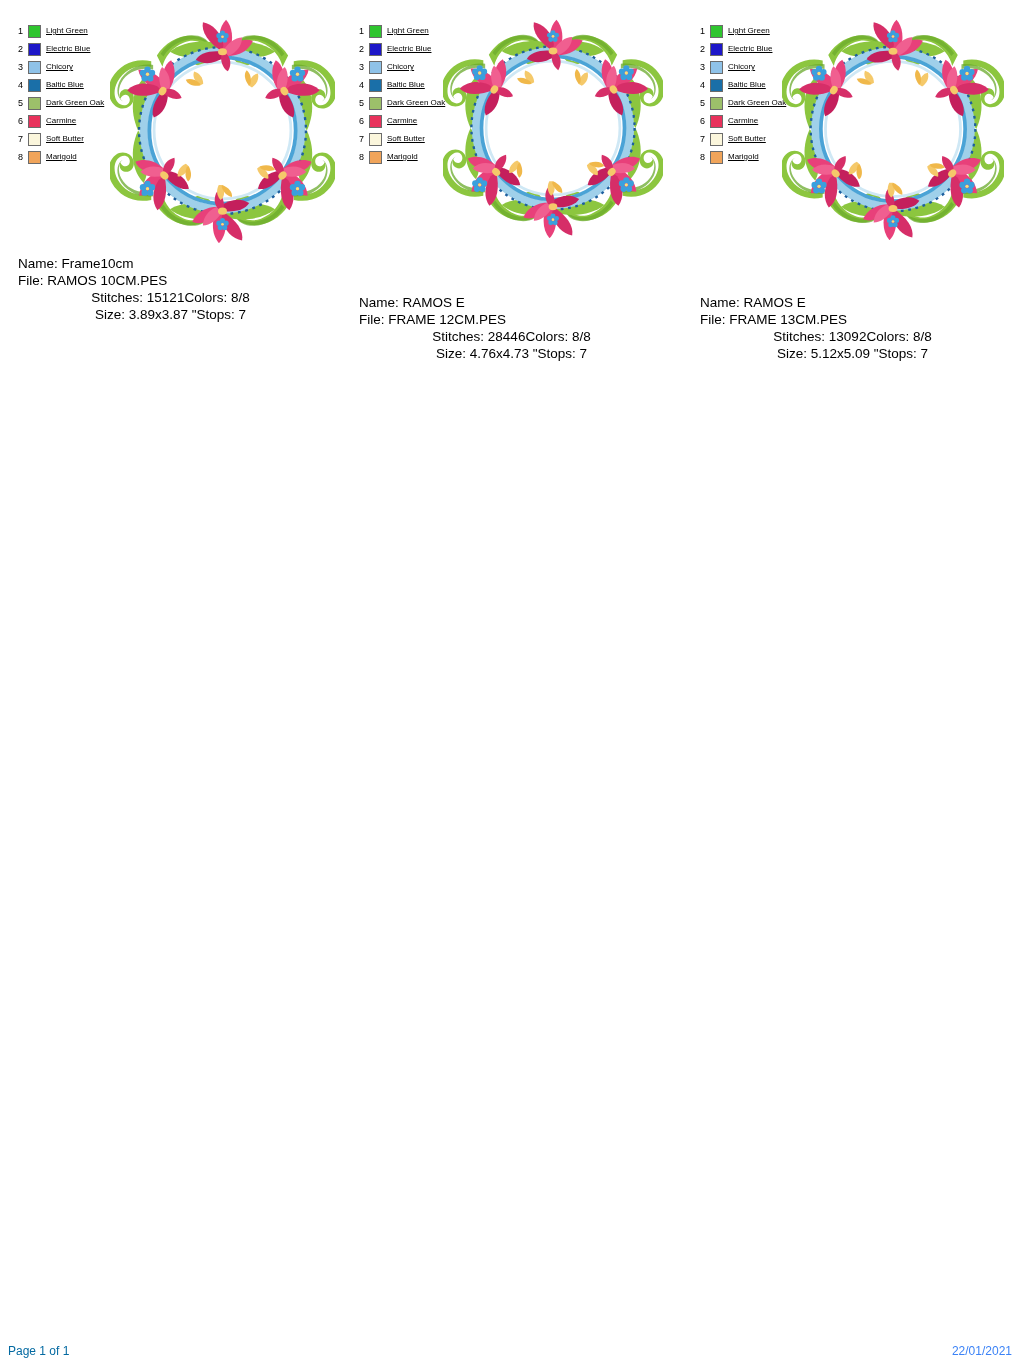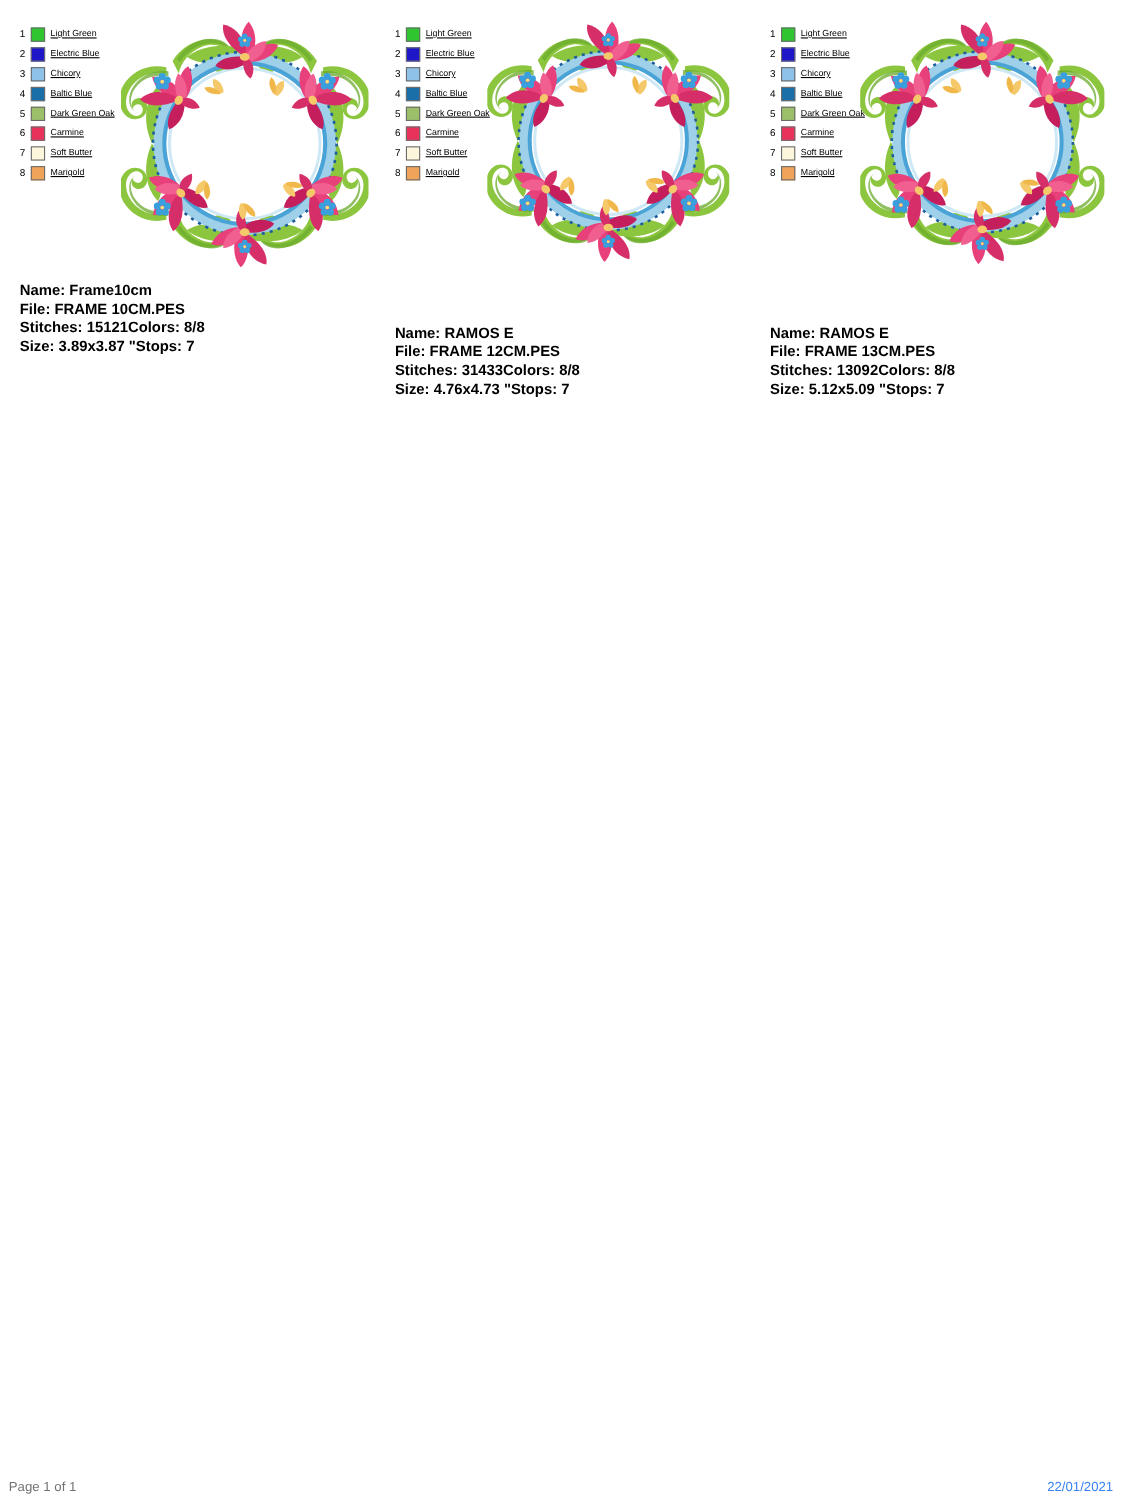--- a/index.html
+++ b/index.html
@@ -81,42 +81,42 @@
 
   .design-art svg { display: block; width: 100%; height: 100%; }
 
   
   .info {
     position: absolute;
     left: 18px;
     top: 255px;
     width: 305px;
     font-size: 13.5px;
-    font-weight: bold;
+    font-weight: normal;
     line-height: 17px;
   }
   .info .line {
     display: block;
     white-space: nowrap;
   }
   .info .split {
     display: flex;
-    justify-content: flex-start;
+    justify-content: center;
   }
 
   
   .block2 .info, .block3 .info { left: 18px; margin-top: 39px; }
 
   
   .footer-left {
     position: absolute;
     left: 8px;
     bottom: 12px;
     font-size: 12px;
-    color: #737373;
+    color: #0369a1;
   }
   .footer-right {
     position: absolute;
     right: 12px;
     bottom: 12px;
     font-size: 12px;
     color: #3b82f6;
   }
 </style>
 </head>
@@ -295,21 +295,21 @@
               </g>
           </g>
         </svg>
       </div>
 
       <div class="info">
         <span class="line">
           <span>Name: </span><span>Frame10cm</span>
         </span>
         <span class="line">
-          <span>File: </span><span>FRAME 10CM.PES</span>
+          <span>File: </span><span>RAMOS 10CM.PES</span>
         </span>
         <span class="split">
           <span><span>Stitches: </span><span>15121</span></span>
           <span><span>Colors: </span><span>8/8</span></span>
         </span>
         <span class="split">
           <span><span>Size: </span><span>3.89x3.87 "</span></span>
           <span><span>Stops: </span><span>7</span></span>
         </span>
       </div>
@@ -456,21 +456,21 @@
       </div>
 
       <div class="info">
         <span class="line">
           <span>Name: </span><span>RAMOS E</span>
         </span>
         <span class="line">
           <span>File: </span><span>FRAME 12CM.PES</span>
         </span>
         <span class="split">
-          <span><span>Stitches: </span><span>31433</span></span>
+          <span><span>Stitches: </span><span>28446</span></span>
           <span><span>Colors: </span><span>8/8</span></span>
         </span>
         <span class="split">
           <span><span>Size: </span><span>4.76x4.73 "</span></span>
           <span><span>Stops: </span><span>7</span></span>
         </span>
       </div>
     </div>
 
     <div class="design-block block3">

